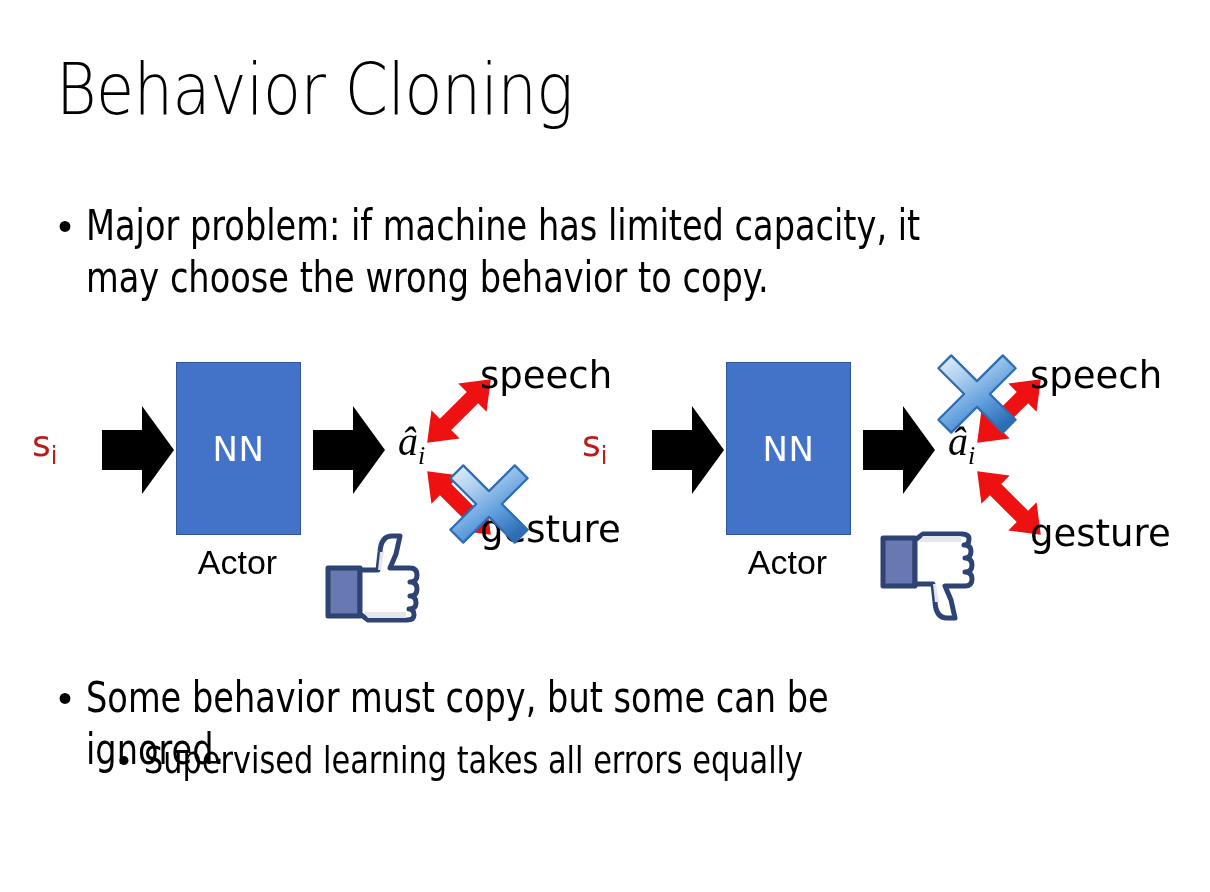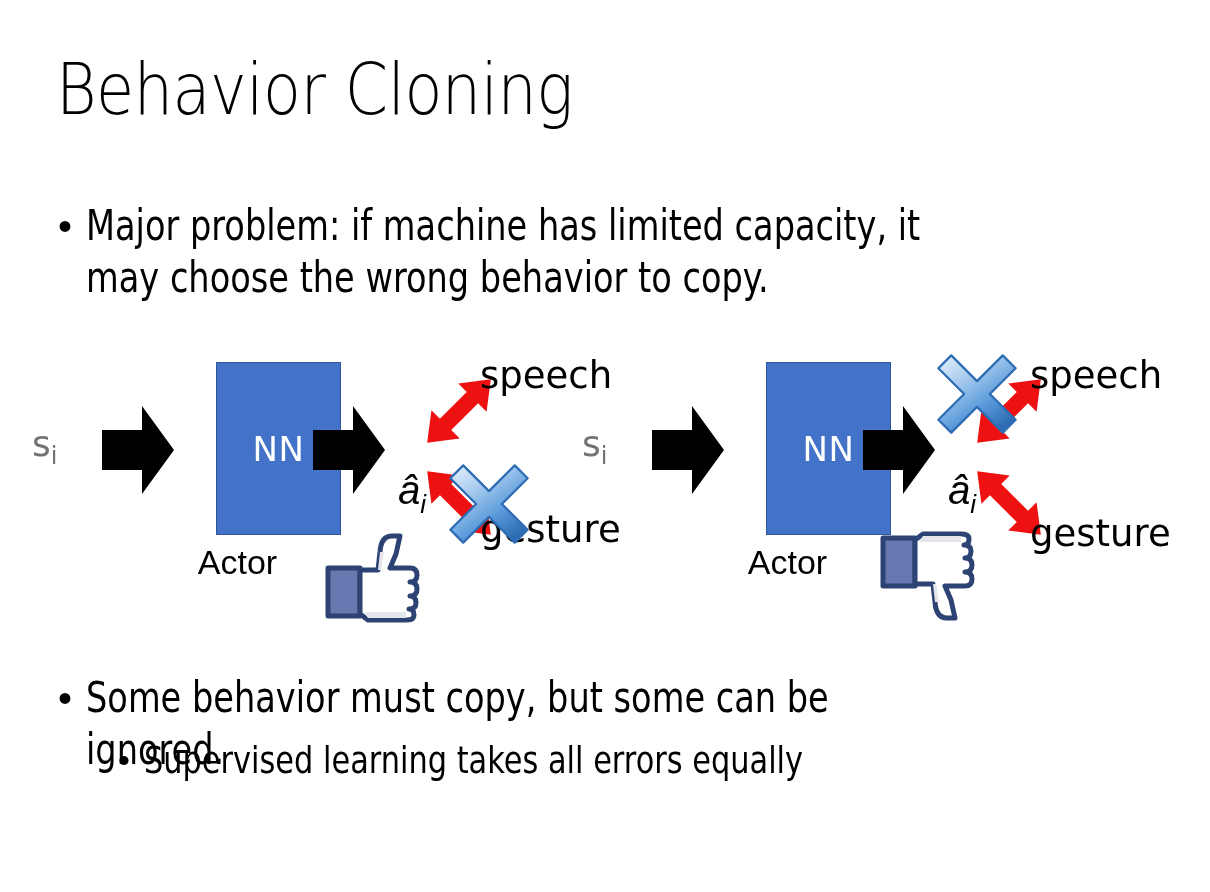--- a/index.html
+++ b/index.html
@@ -96,65 +96,63 @@
     width: 590px;
     height: 300px;
   }
   #diagram-left  { left: 18px; }
   #diagram-right { left: 568px; }
 
   .state-label {
     position: absolute;
     font-family: "DejaVu Sans", sans-serif;
     font-size: 36px;
-    color: #737373;
+    color: #b91c1c;
     line-height: 1;
   }
   .state-label .sub {
     font-size: 24px;
     vertical-align: sub;
   }
 
   .block-arrow {
     position: absolute;
     width: 72px;
     height: 96px;
   }
   .nn-box {
     position: absolute;
     background: #4273C8;
     border: 1.5px solid #2E5699;
     display: flex;
     align-items: center;
     justify-content: center;
-    margin-left: 40px;
   }
   .nn-label {
     font-family: "DejaVu Sans", sans-serif;
     font-size: 34px;
     color: #ffffff;
     letter-spacing: 0.5px;
   }
   .actor-label {
     position: absolute;
     font-family: Liberation Sans, sans-serif;
     font-size: 34px;
     color: #000;
     text-align: center;
     white-space: nowrap;
   }
   .action-label {
     position: absolute;
-    font-family: Liberation Sans, sans-serif;
+    font-family: Liberation Serif, serif;
     font-style: italic;
     font-size: 40px;
     color: #000;
     line-height: 1;
     white-space: nowrap;
-    margin-top: 48px;
   }
   .action-label .sub {
     font-size: 26px;
     vertical-align: sub;
   }
   .modality-label {
     position: absolute;
     font-family: "DejaVu Sans", sans-serif;
     font-size: 37px;
     color: #000;

